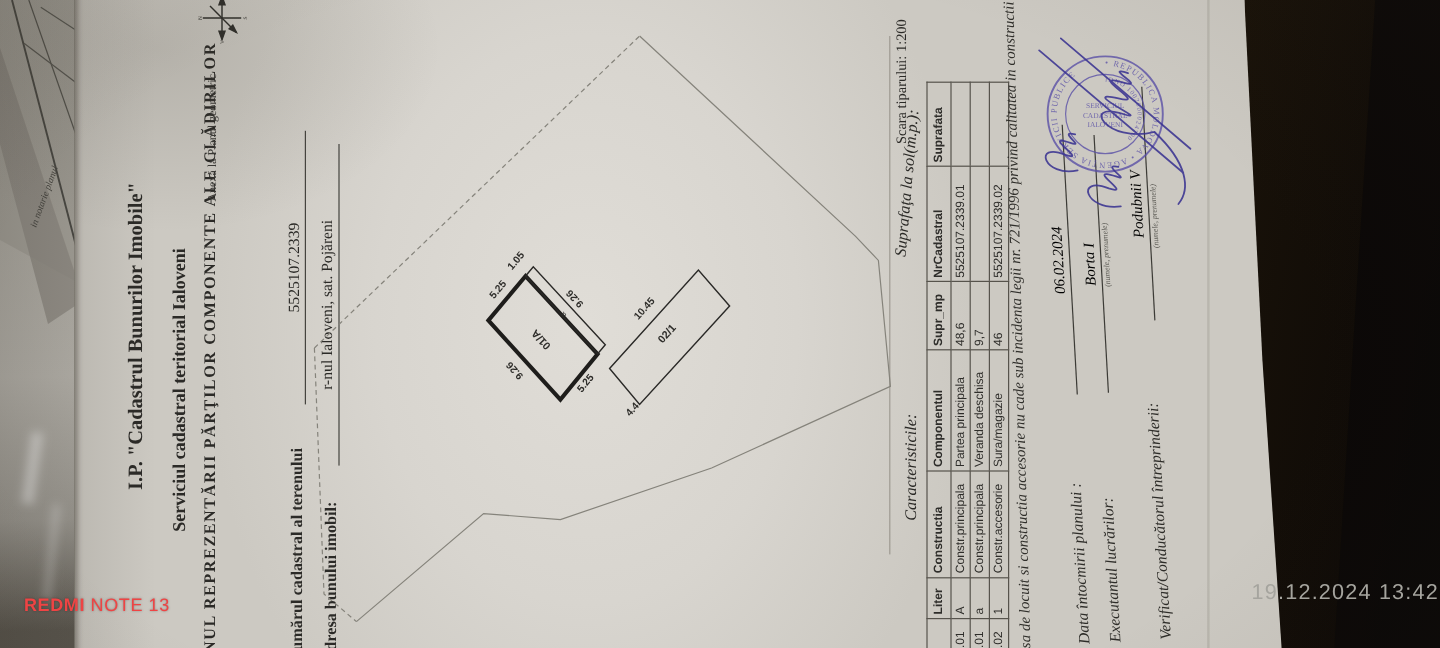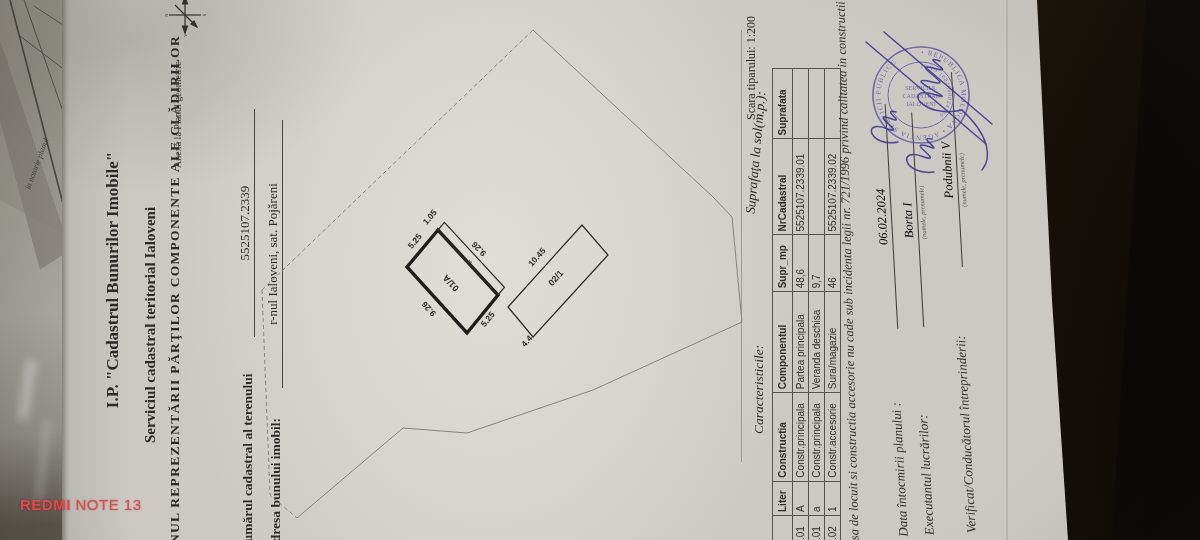--- a/index.html
+++ b/index.html
@@ -218,14 +218,15 @@
         <path d="M88,94 C84,64 114,56 103,84 C96,106 122,62 113,90 C108,104 124,76 121,92"></path>
       </g>
     </svg>
   </div>
 
   <div class="dark-right"></div>
   <div class="dark-band"></div>
   <div class="shade"></div>
 
   <div class="wm wm-brand"><b>REDMI</b><span> NOTE 13</span></div>
+  <div class="wm wm-time">19.12.2024  13:42</div>
 
 </div>
 
 </body></html>

